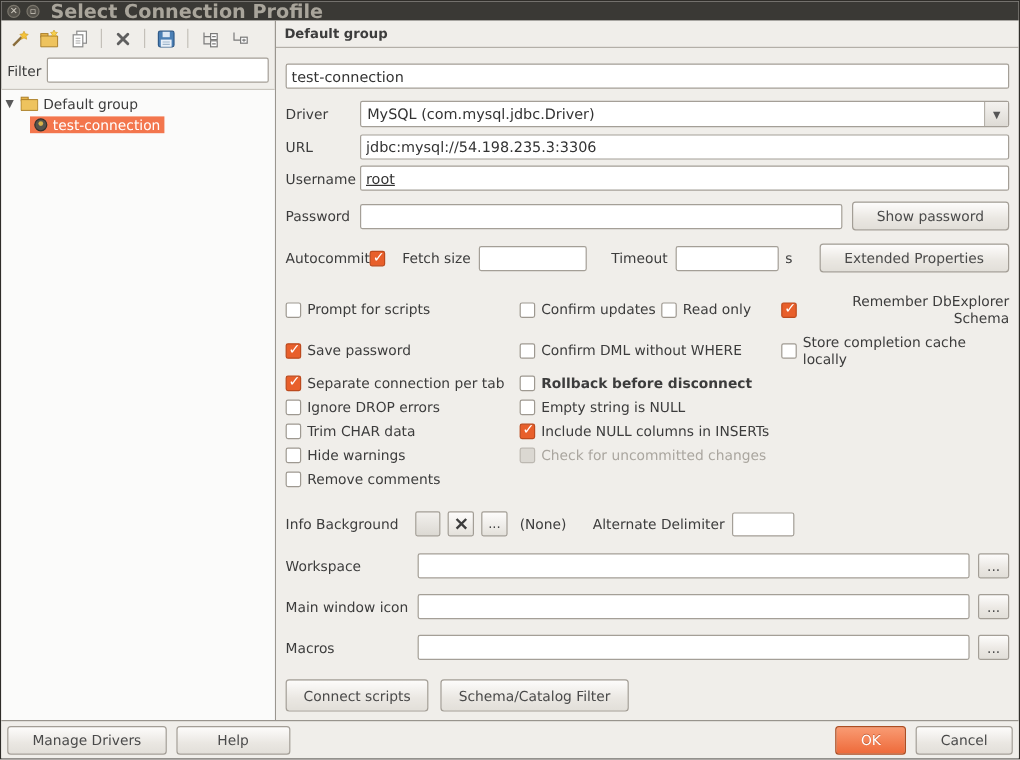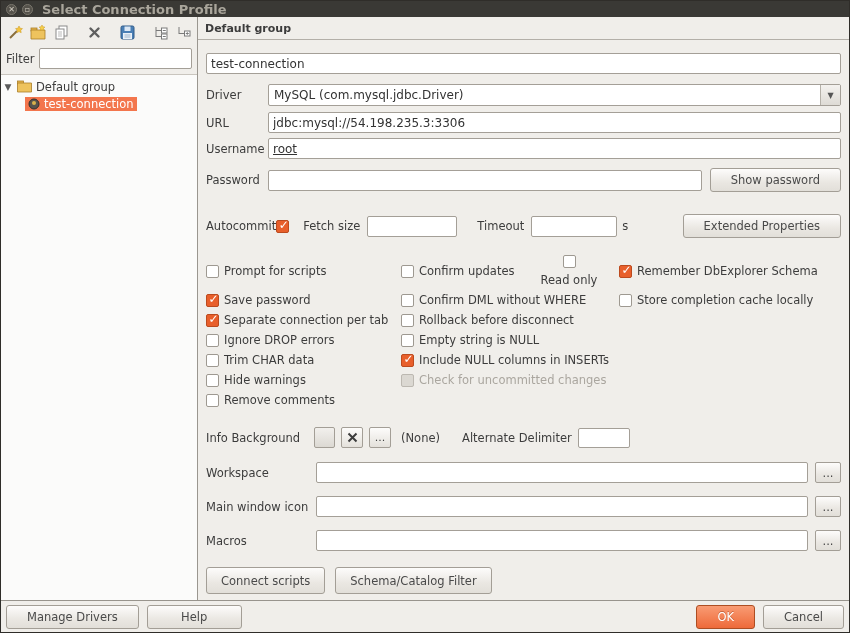--- a/index.html
+++ b/index.html
@@ -8,26 +8,26 @@
 
   .window { width:850px; height:633px; background:#f0eeea; border:1px solid #2f2d29;
             display:flex; flex-direction:column; overflow:hidden; position:relative; }
 
   
   .titlebar { height:16px; background:#3a3935; display:flex; align-items:center;
               gap:5px; padding:0 5px; flex:0 0 auto; }
   .tb-circle { width:11px; height:11px; border-radius:50%; background:#55524b;
                border:1px solid #7a766c; color:#cfcabf; font-size:8px; line-height:9px;
                text-align:center; cursor:default; }
-  .tb-title { color:#a9a59b; font-size:13px; font-weight:bold; margin-left:4px;
+  .tb-title { color:#a9a59b; font-size:16px; font-weight:bold; margin-left:4px;
               white-space:nowrap; }
 
   
   .main { flex:1 1 auto; display:flex; min-height:0; }
-  .left { width:197px; flex:0 0 auto; border-right:1px solid #9a968f;
+  .left { width:229px; flex:0 0 auto; border-right:1px solid #9a968f;
           display:flex; flex-direction:column; }
   .right { flex:1 1 auto; display:flex; flex-direction:column; min-width:0; }
 
   
   .toolbar { display:flex; align-items:center; padding:5px 4px 4px 5px; gap:4px; }
   .ticon { width:21px; height:20px; display:flex; align-items:center; justify-content:center;
            border:1px solid transparent; border-radius:2px; cursor:pointer; }
   .tsep { width:1px; height:16px; background:#c4c0b9; margin:0 3px; }
 
   
@@ -229,21 +229,21 @@
           <span class="lbl">Username</span>
           <input class="input" type="text" style="flex: 1 1 0%; text-decoration: underline;" value="root">
         </div>
 
         <div class="frow" style="margin-top:9px;">
           <span class="lbl">Password</span>
           <input class="input" type="text" style="flex: 1 1 0%;" value="">
           <button class="btn" style="margin-left:8px;">Show password</button>
         </div>
 
-        <div class="frow" style="margin-top:22px;">
+        <div class="frow" style="margin-top:11px;">
           <span class="lbl" style="flex-basis:68px;">Autocommit</span>
           <span class="cb checked">
             <span class="box"></span>
           </span>
           <span style="margin-left:14px;">Fetch size</span>
           <input class="input" type="text" style="width: 90px; margin-left: 7px;" value="">
           <span style="margin-left:20px;">Timeout</span>
           <input class="input" type="text" style="width: 86px; margin-left: 7px;" value="">
           <span style="margin-left:5px;">s</span>
           <span style="flex:1;"></span>
@@ -252,21 +252,21 @@
 
         <div class="cb-grid">
           <span class="cb" style="grid-area:1/1;">
             <span class="box"></span>
             <span>Prompt for scripts</span>
           </span>
           <span class="cb" style="grid-area:1/2;">
             <span class="box"></span>
             <span>Confirm updates</span>
           </span>
-          <span class="cb" style="grid-area:1/3;flex-direction:column;">
+          <span class="cb" style="grid-area:1/3;">
             <span class="box"></span>
             <span>Read only</span>
           </span>
           <span class="cb checked" style="grid-area:1/4;text-align:right;">
             <span class="box"></span>
             <span>Remember DbExplorer Schema</span>
           </span>
 
           <span class="cb checked" style="grid-area:2/1;">
             <span class="box"></span>
@@ -278,21 +278,21 @@
           </span>
           <span class="cb" style="grid-area:2/4;">
             <span class="box"></span>
             <span>Store completion cache locally</span>
           </span>
 
           <span class="cb checked" style="grid-area:3/1;">
             <span class="box"></span>
             <span>Separate connection per tab</span>
           </span>
-          <span class="cb" style="grid-area:3/2/4/4;">
+          <span class="cb" style="grid-area:3/2/4/4;font-weight:bold;">
             <span class="box"></span>
             <span>Rollback before disconnect</span>
           </span>
 
           <span class="cb" style="grid-area:4/1;">
             <span class="box"></span>
             <span>Ignore DROP errors</span>
           </span>
           <span class="cb" style="grid-area:4/2/5/4;">
             <span class="box"></span>

